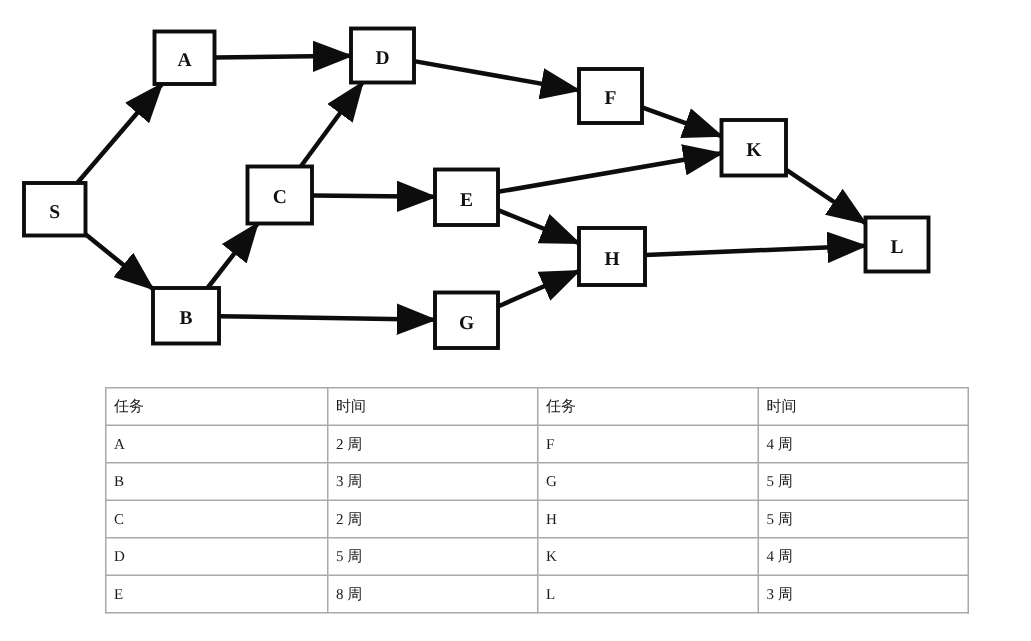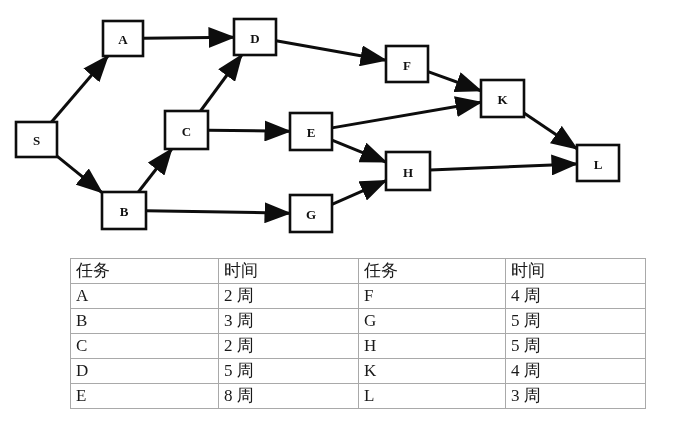--- a/index.html
+++ b/index.html
@@ -43,21 +43,21 @@
   table.task-table {
     border-collapse: collapse;
     width: 575px;
     table-layout: fixed;
   }
   table.task-table td {
     border: 1px solid #a9a9a9;
     height: 22px;
     padding: 1px 0 1px 5px;
     font-family: "Liberation Serif", "DejaVu Serif", serif;
-    font-size: 17px;
+    font-size: 10px;
     color: #1a1a1a;
     vertical-align: middle;
     line-height: 1.1;
     white-space: nowrap;
     overflow: hidden;
   }
   table.task-table col.c1 { width: 148px; }
   table.task-table col.c2 { width: 140px; }
   table.task-table col.c3 { width: 147px; }
   table.task-table col.c4 { width: 140px; }

